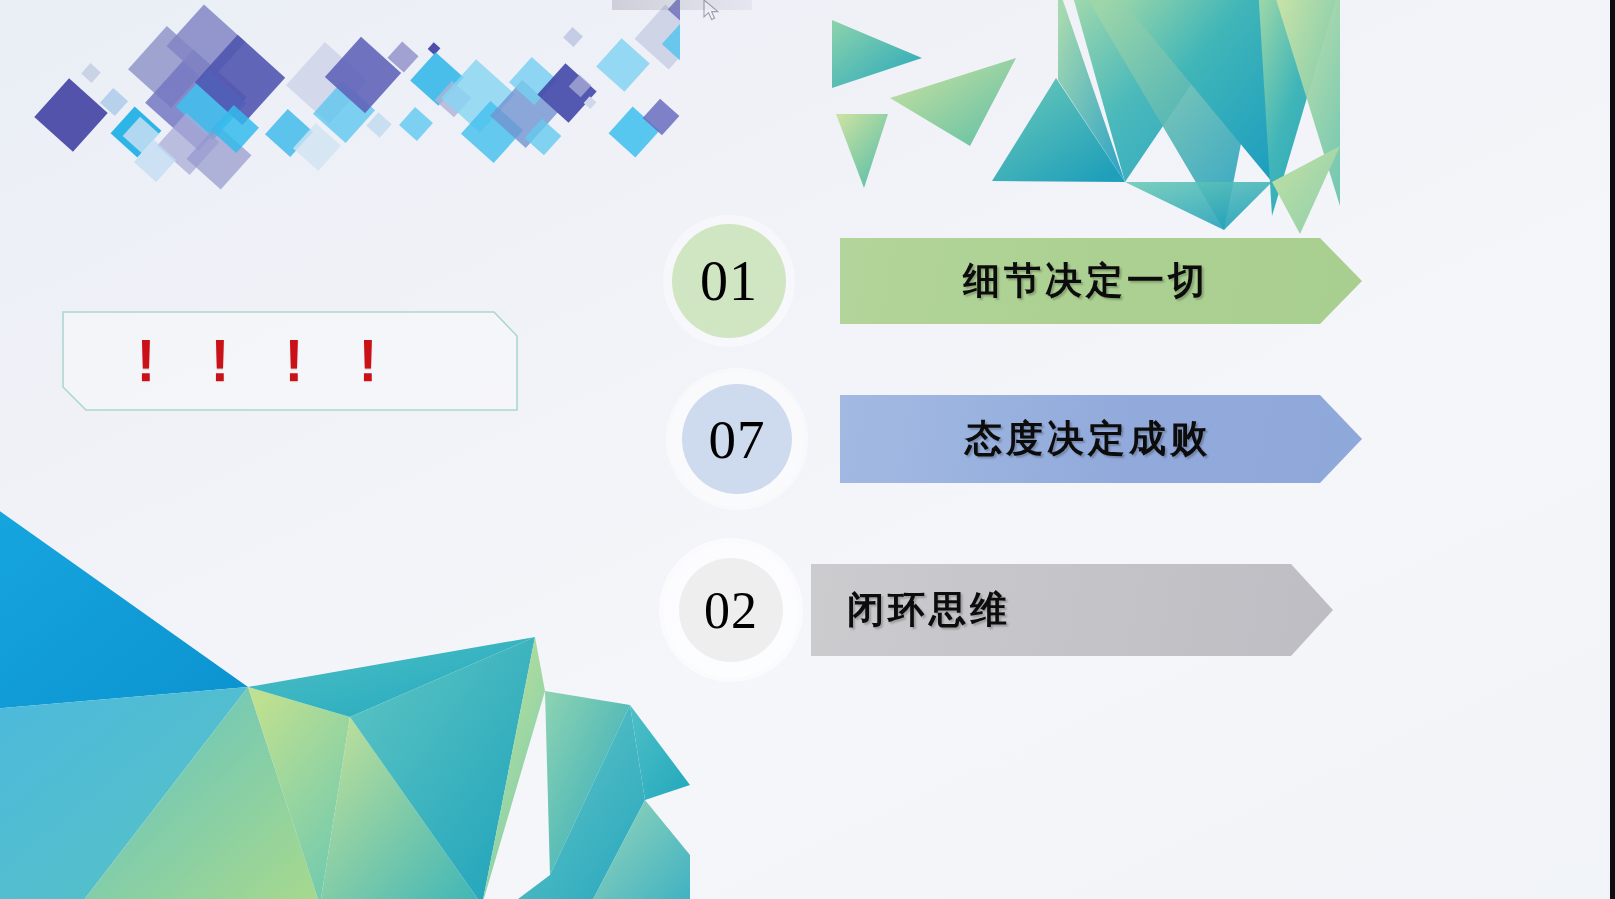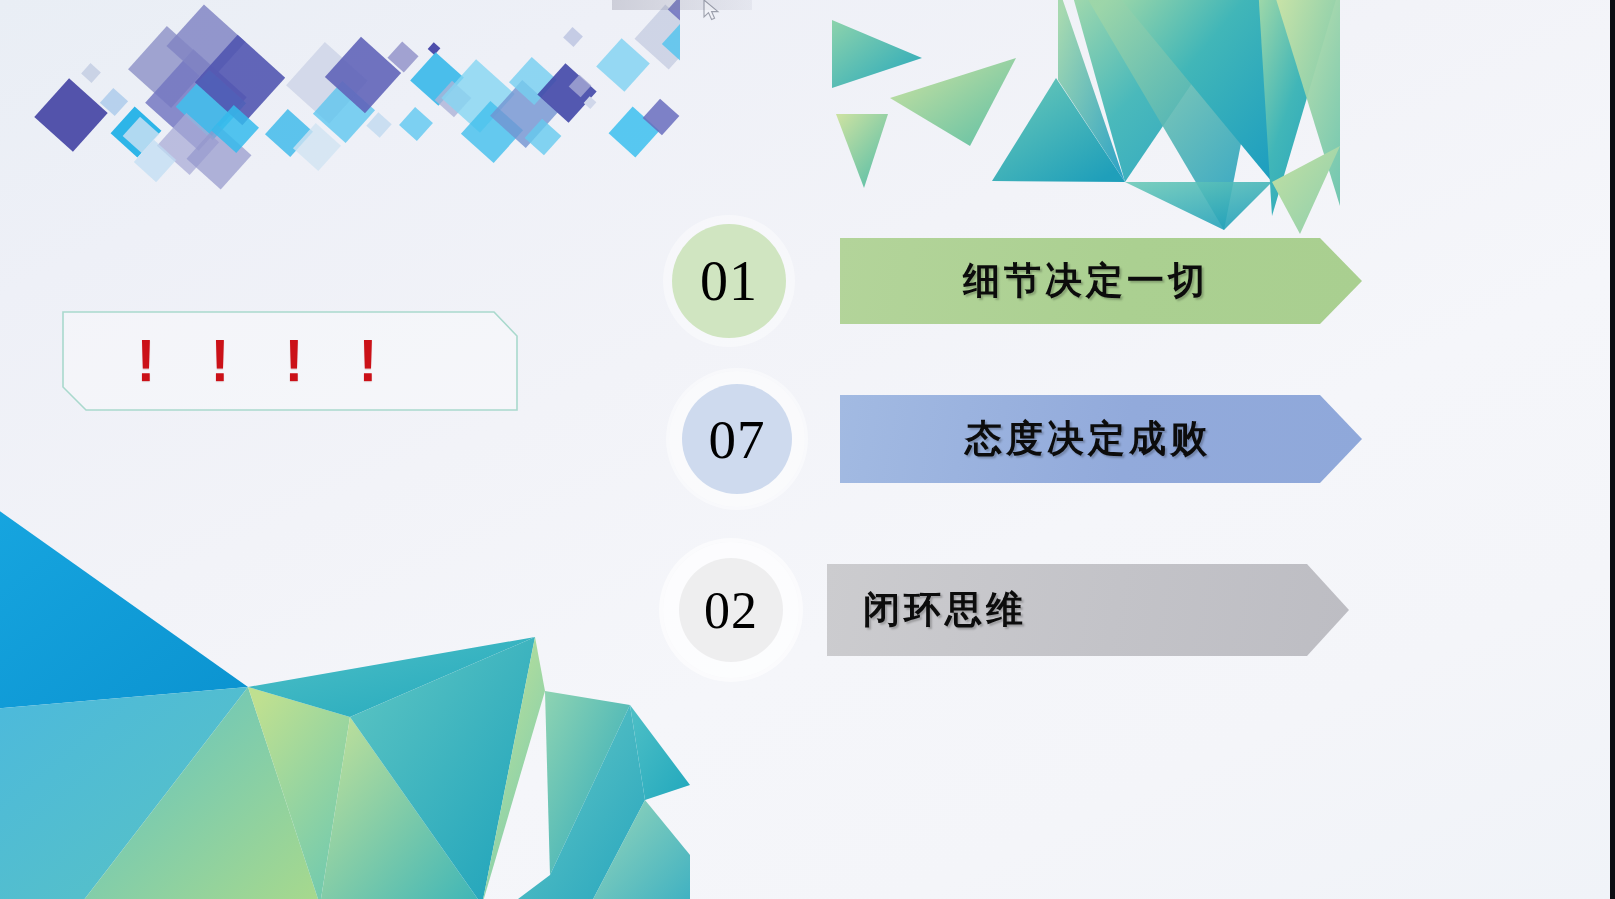--- a/index.html
+++ b/index.html
@@ -161,21 +161,21 @@
     padding-right: 30px;
   }
   #banner-2 {
     margin-left: 48px;
     height: 88px;
     background: linear-gradient(100deg, #a2bae2 0%, #92aadb 55%, #8fa8da 100%);
     justify-content: center;
     padding-right: 26px;
   }
   #banner-3 {
-    margin-left: 44px;
+    margin-left: 28px;
     height: 92px;
     background: linear-gradient(100deg, #cccccf 0%, #c3c3c8 55%, #bdbdc3 100%);
     justify-content: flex-start;
     padding-left: 36px;
   }
 
   
   #cursor-artifact {
     position: absolute;
     left: 700px; top: -2px;

